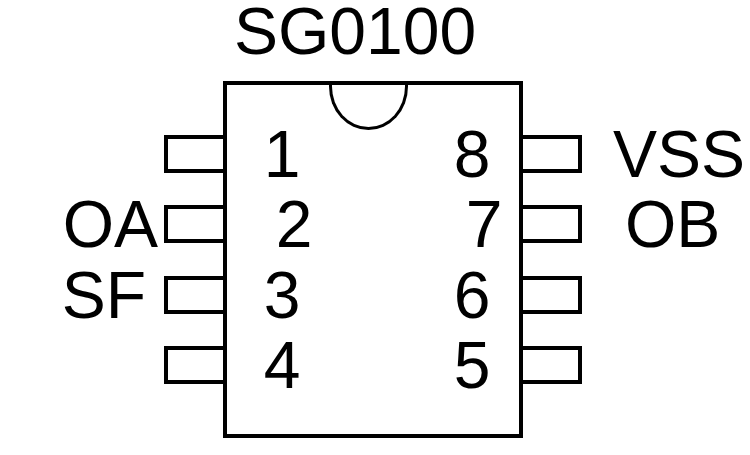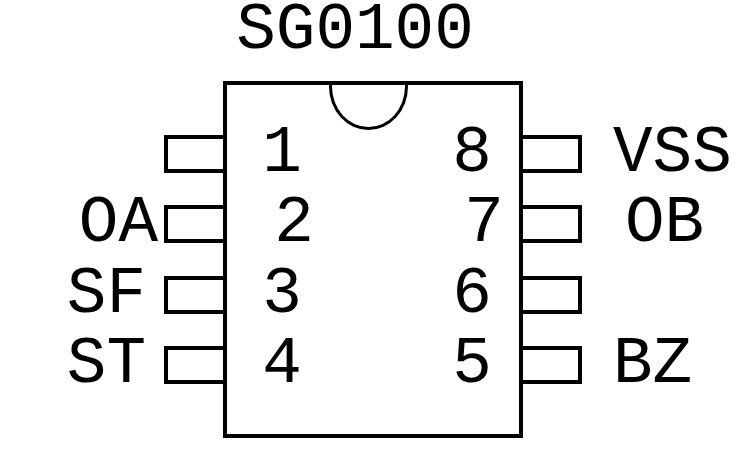--- a/index.html
+++ b/index.html
@@ -6,21 +6,21 @@
     margin: 0;
     padding: 0;
     background: #ffffff;
   }
   .canvas {
     position: relative;
     width: 750px;
     height: 455px;
     background: #ffffff;
     overflow: hidden;
-    font-family: Liberation Mono, monospace;
+    font-family: Liberation Sans, sans-serif;
     color: #000000;
   }
   .txt {
     position: absolute;
     font-size: 66px;
     line-height: 1;
     white-space: nowrap;
     color: #000000;
   }
   .title {
@@ -98,21 +98,20 @@
 
 <div class="canvas">
 
   <div class="txt title">SG0100</div>
 
   <div class="chip-body"></div>
   <div class="notch"></div>
 
   <div class="txt left-label row-1-txt">OA</div>
   <div class="txt left-label row-2-txt">SF</div>
-  <div class="txt left-label row-3-txt">ST</div>
 
   <div class="stub left-stub row-0-pad"></div>
   <div class="stub left-stub row-1-pad"></div>
   <div class="stub left-stub row-2-pad"></div>
   <div class="stub left-stub row-3-pad"></div>
 
   <div class="txt num left-num row-0-txt">1</div>
   <div class="txt num left-num row-1-txt">2</div>
   <div class="txt num left-num row-2-txt">3</div>
   <div class="txt num left-num row-3-txt">4</div>
@@ -122,15 +121,14 @@
   <div class="txt num right-num row-2-txt">6</div>
   <div class="txt num right-num row-3-txt">5</div>
 
   <div class="stub right-stub row-0-pad"></div>
   <div class="stub right-stub row-1-pad"></div>
   <div class="stub right-stub row-2-pad"></div>
   <div class="stub right-stub row-3-pad"></div>
 
   <div class="txt right-label row-1-txt">OB</div>
   <div class="txt right-label row-0-txt">VSS</div>
-  <div class="txt right-label row-3-txt">BZ</div>
 
 </div>
 
 </body></html>

